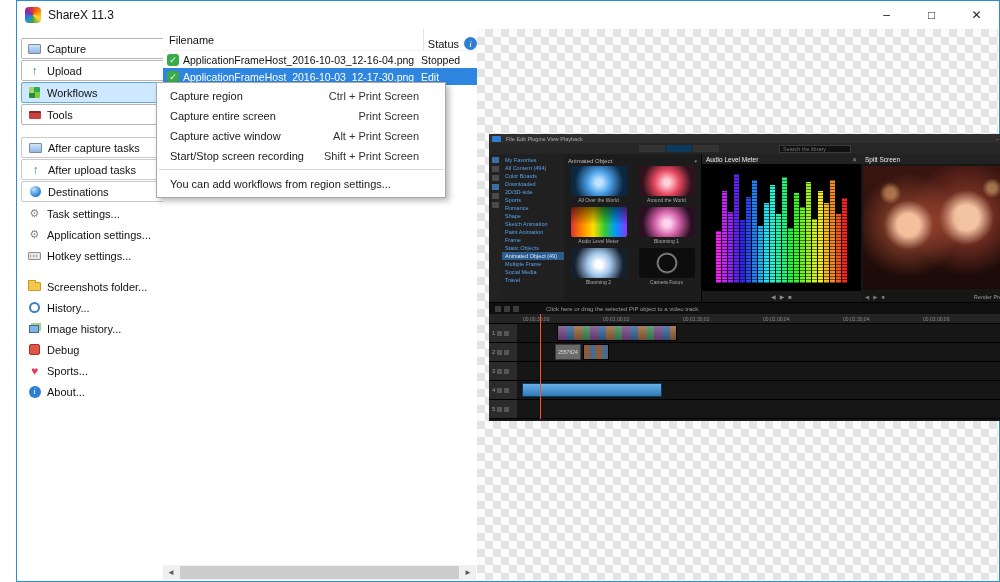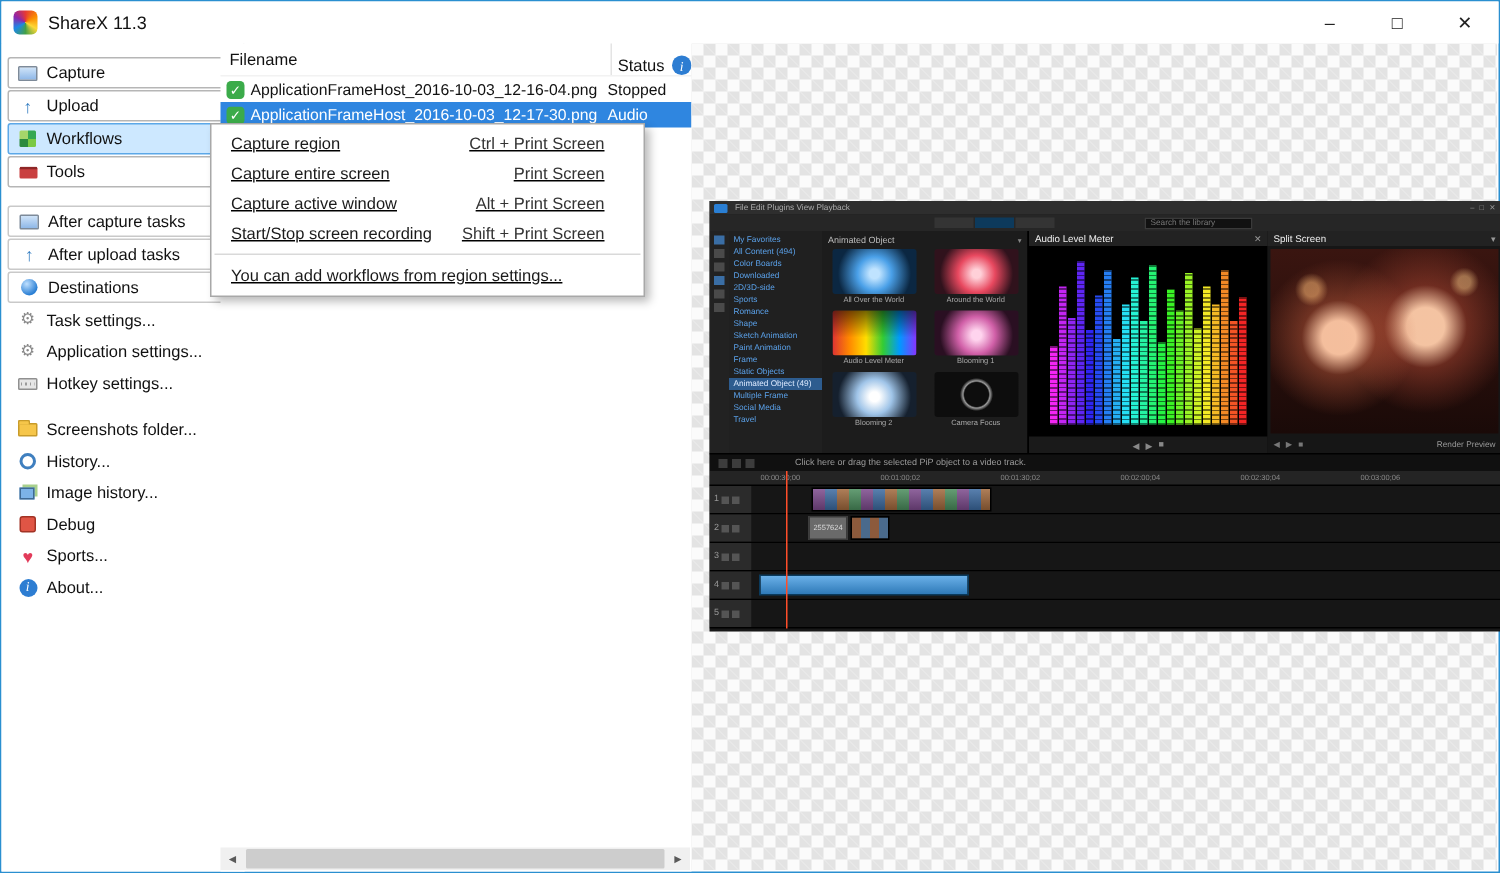--- a/index.html
+++ b/index.html
@@ -1,17 +1,17 @@
 <!DOCTYPE html>
 <html><head>
 <meta charset="utf-8">
 <style>
   * { margin:0; padding:0; box-sizing:border-box; }
   html,body { width:1000px; height:582px; font-family:"Liberation Sans",sans-serif; background:#fff; overflow:hidden; }
-  .window { position:absolute; inset:0; border:1px solid #2a8fd0; background:#fff; }
+  .window { position:absolute; inset:0; border:1px solid #2a8fd0; background:#fff;margin-left:16px; }
 
   
   .titlebar { height:28px; display:flex; align-items:center; padding-left:8px; background:#fff; position:relative; }
   .app-icon { width:16px; height:16px; border-radius:4px; margin-right:7px;
     background:conic-gradient(#e53935,#fb8c00,#fdd835,#43a047,#1e88e5,#8e24aa,#e53935); }
   .title { font-size:12px; color:#111; }
   .win-controls { position:absolute; right:0; top:0; height:28px; display:flex; }
   .win-btn { width:45px; height:28px; display:flex; align-items:center; justify-content:center; font-size:12px; color:#222; }
 
   
@@ -52,21 +52,21 @@
   .lrow .fstatus { flex:1; padding-left:4px; white-space:nowrap; }
   .lrow.selected { background:#2f86e0; color:#fff; }
   .chk { width:12px; height:12px; border-radius:3px; background:#3bab4a; color:#fff; font-size:9px; display:flex; align-items:center; justify-content:center; flex:none; }
   .ftext { overflow:hidden; text-overflow:clip; }
 
   .hscroll { position:absolute; left:146px; bottom:1px; width:313px; height:15px; background:#f0f0f0; display:flex; align-items:center; font-size:8px; color:#5a5a5a; }
   .hs-btn { width:16px; text-align:center; flex:none; }
   .hs-thumb { flex:1; height:13px; background:#cdcdcd; margin:0 1px; border-radius:1px; }
 
   
-  .ctxmenu { position:absolute; left:139px; top:81px; width:290px; background:#fff; border:1px solid #a8a8a8; box-shadow:3px 3px 6px rgba(0,0,0,.28); padding:3px 0; z-index:50;text-decoration:underline; }
+  .ctxmenu { position:absolute; left:139px; top:81px; width:290px; background:#fff; border:1px solid #a8a8a8; box-shadow:3px 3px 6px rgba(0,0,0,.28); padding:3px 0; z-index:50; }
   .mitem { height:20px; display:flex; align-items:center; justify-content:space-between; padding:0 26px 0 13px; font-size:11px; color:#1a1a1a; }
   .mshort { color:#333; padding-left:18px; white-space:nowrap; }
   .msep { height:1px; background:#d9d9d9; margin:3px 2px; }
   .mfooter { height:21px; display:flex; align-items:center; padding:0 13px; font-size:11px; color:#1a1a1a; }
 
   
   .preview { position:absolute; left:460px; top:28px; right:1px; bottom:1px; background-color:#fbfbfb;
     background-image:
       linear-gradient(45deg,#e3e3e3 25%,transparent 25%,transparent 75%,#e3e3e3 75%),
       linear-gradient(45deg,#e3e3e3 25%,transparent 25%,transparent 75%,#e3e3e3 75%);
@@ -271,21 +271,21 @@
         <span class="chk">✓</span>
         <span class="ftext">ApplicationFrameHost_2016-10-03_12-16-04.png</span>
       </span>
       <span class="fstatus">Stopped</span>
     </div>
     <div class="lrow selected">
       <span class="fname">
         <span class="chk">✓</span>
         <span class="ftext">ApplicationFrameHost_2016-10-03_12-17-30.png</span>
       </span>
-      <span class="fstatus">Audio</span>
+      <span class="fstatus">Edit</span>
     </div>
   </div>
 
   <div class="hscroll">
     <span class="hs-btn">◄</span>
     <span class="hs-thumb"></span>
     <span class="hs-btn">►</span>
   </div>
 
   <div class="preview">

